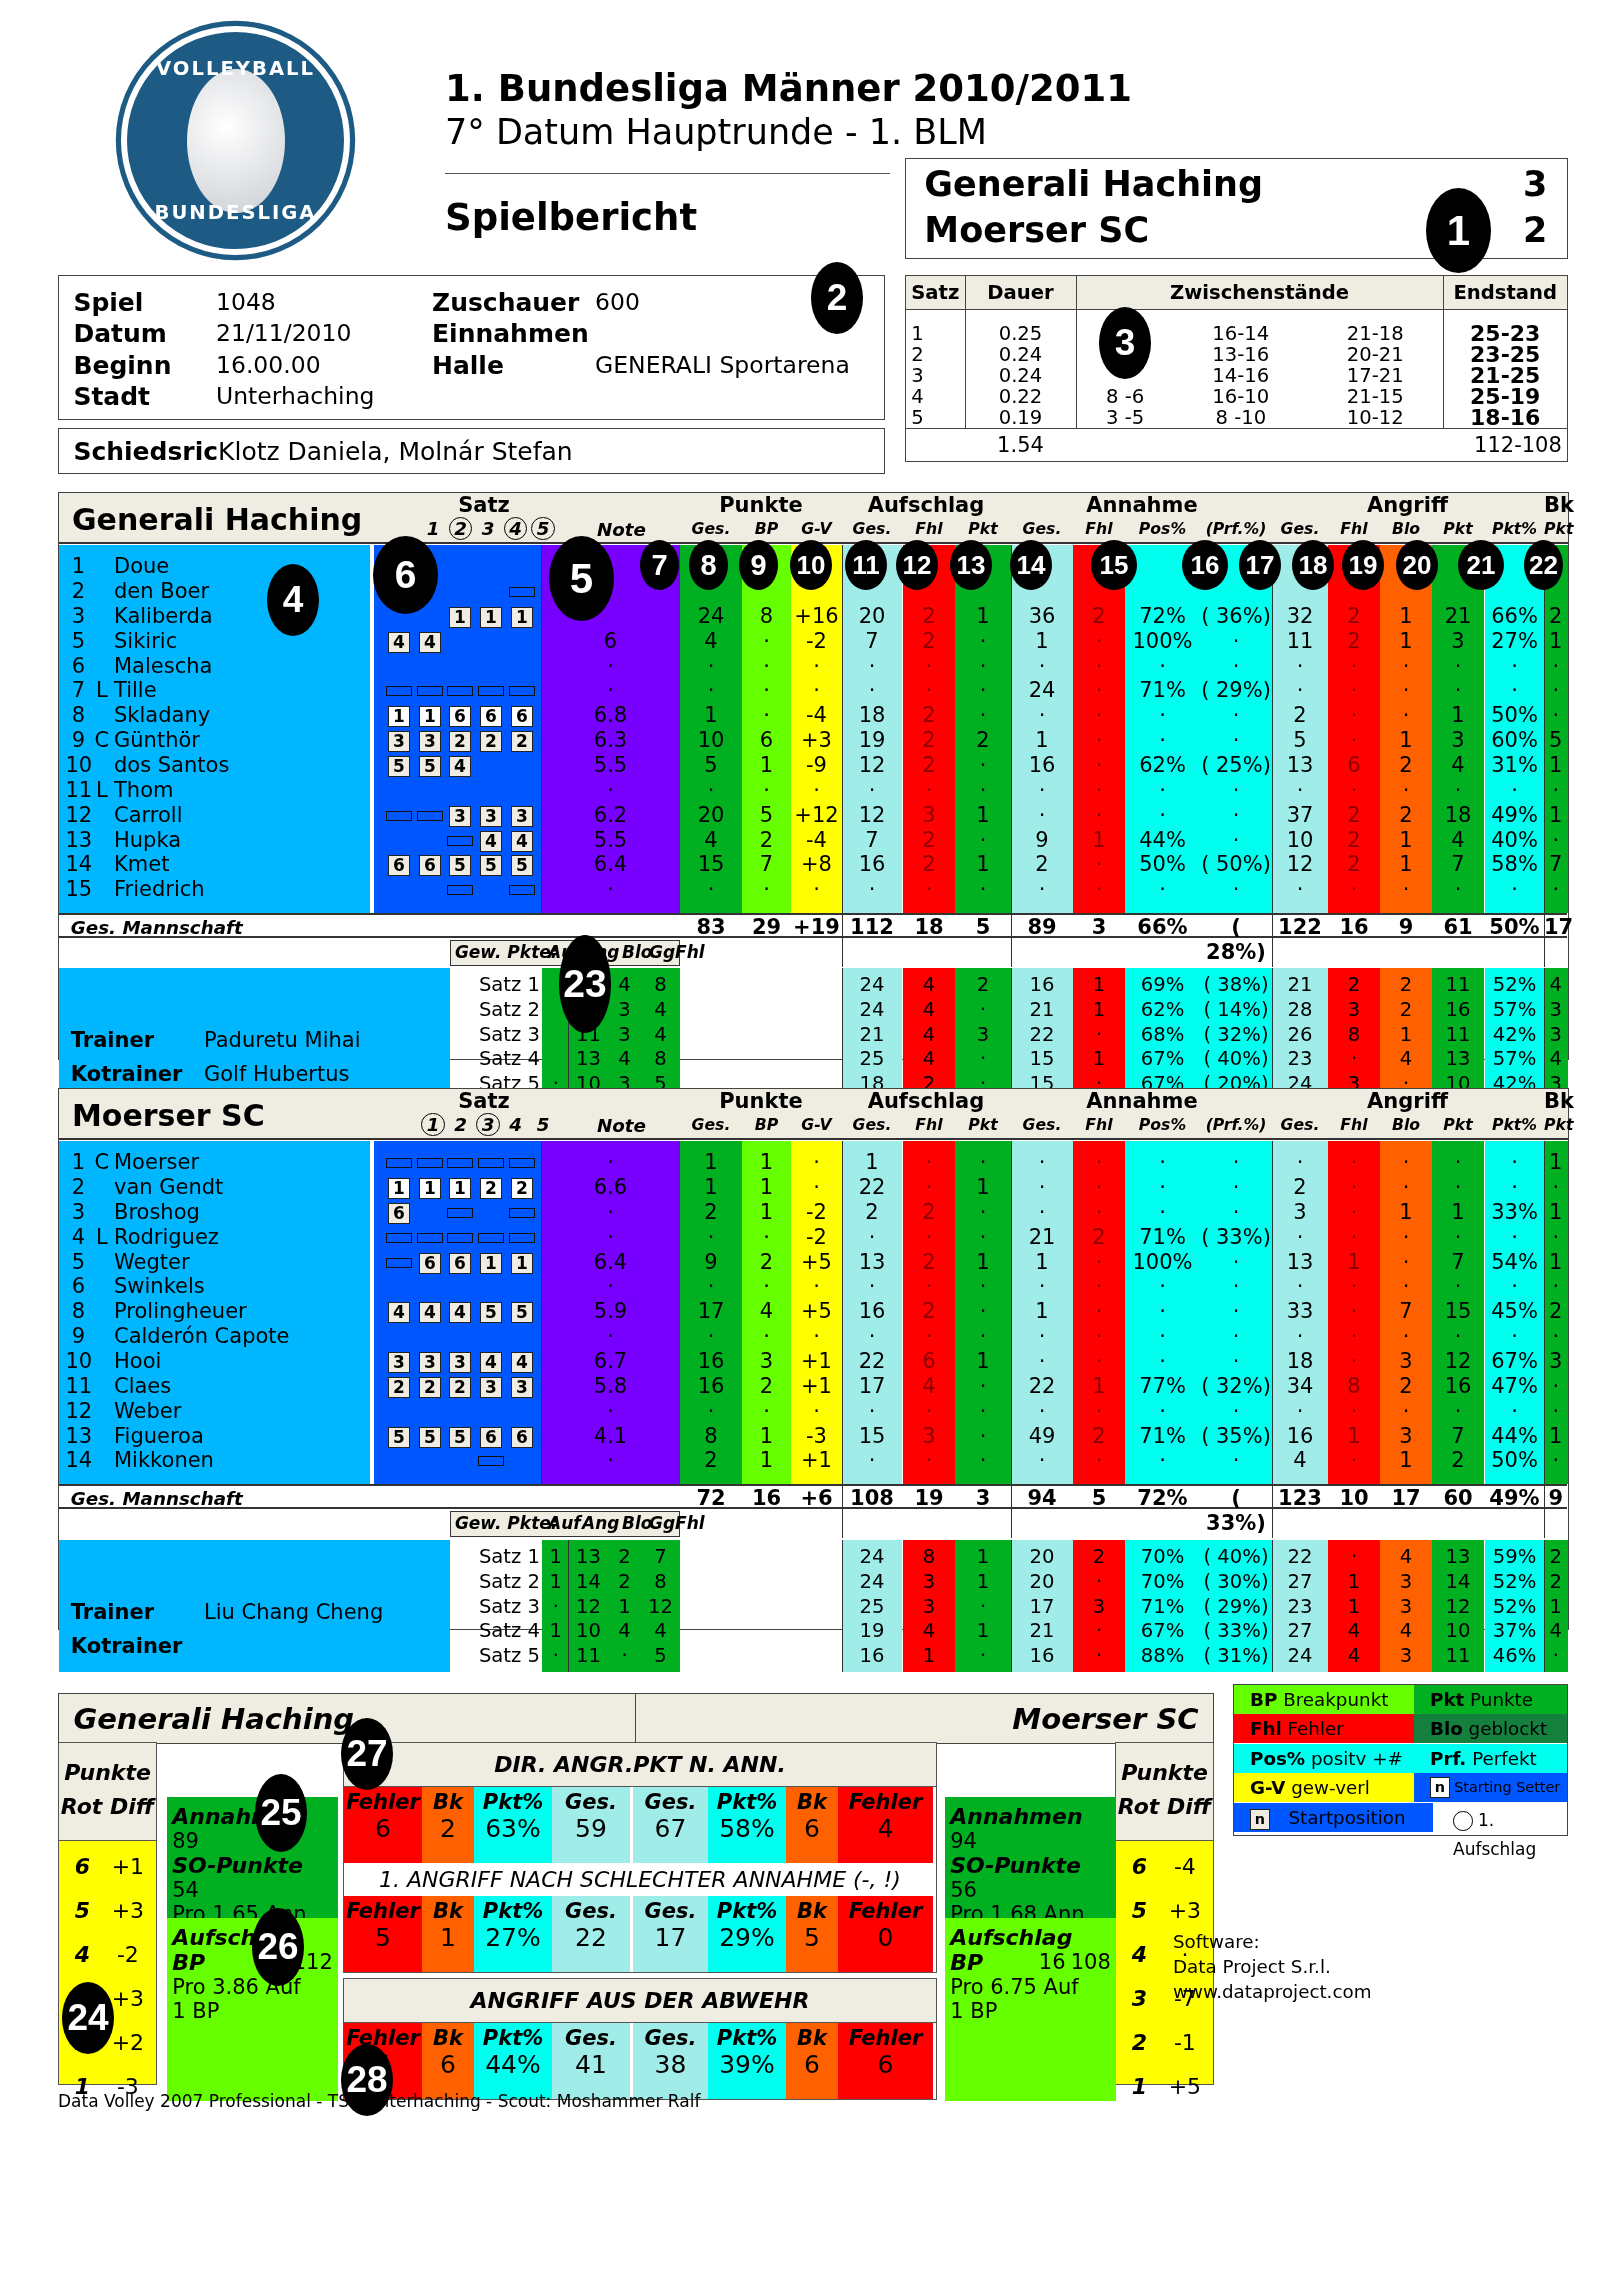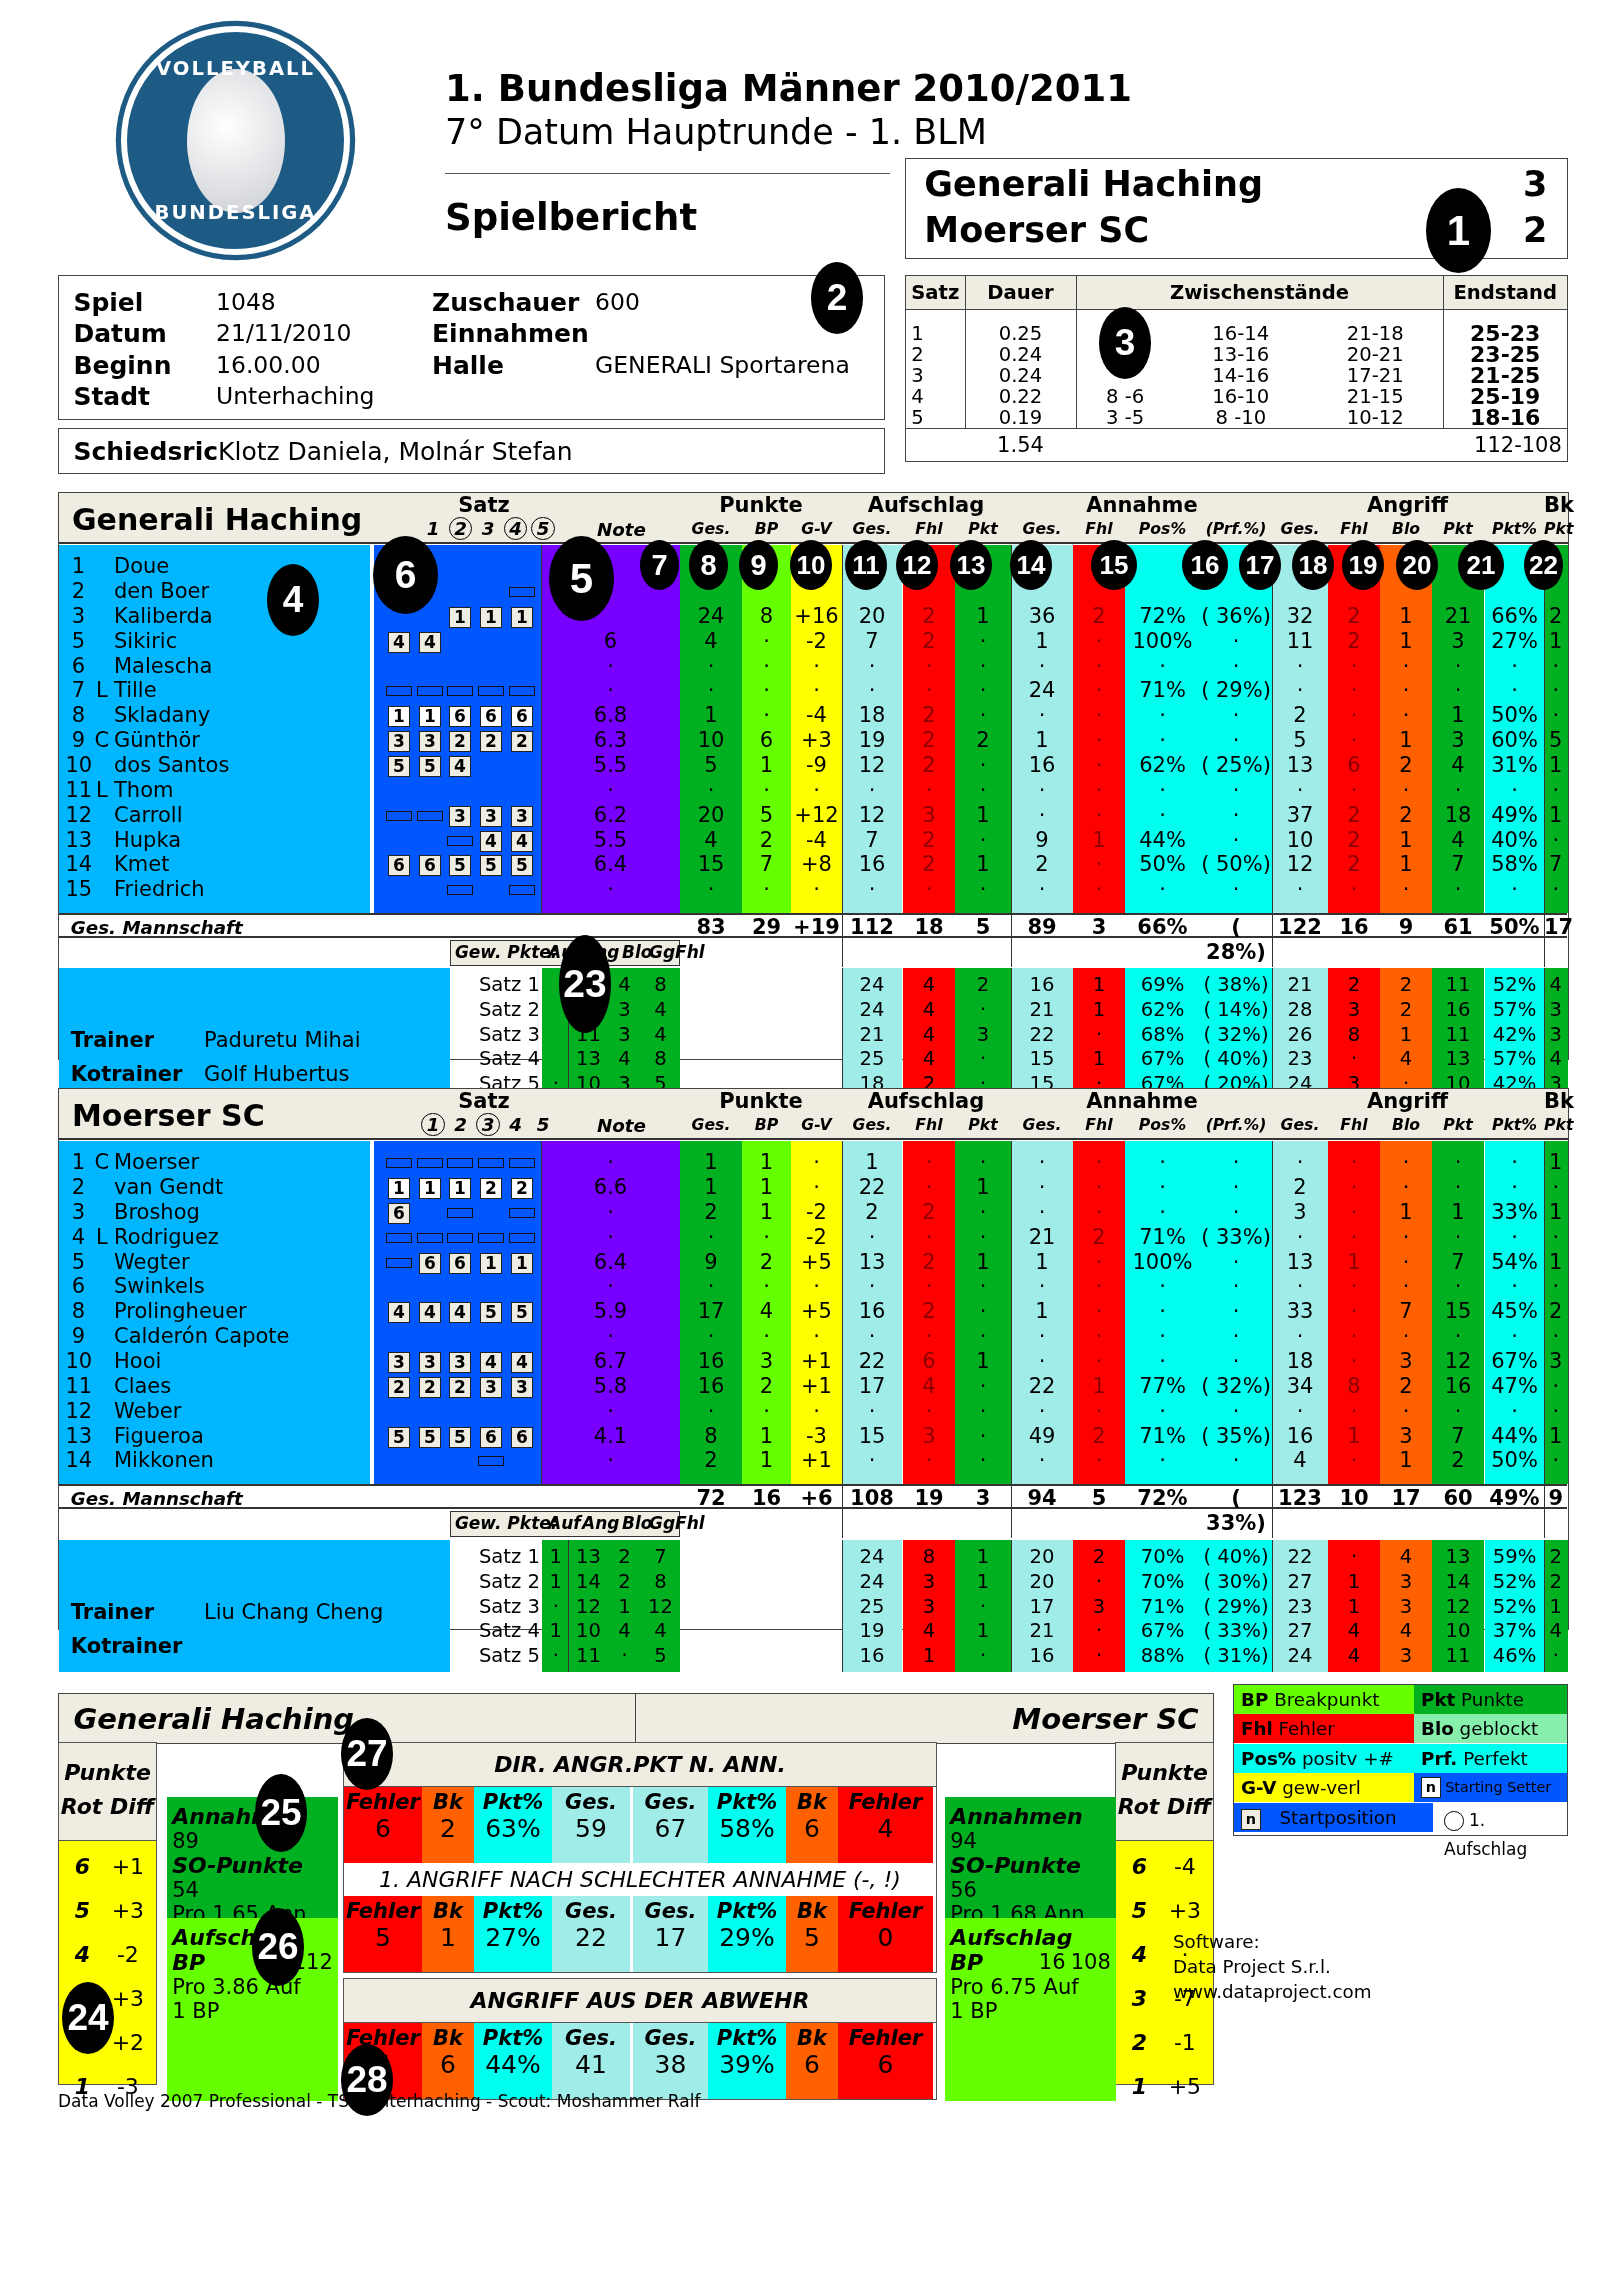--- a/index.html
+++ b/index.html
@@ -57,21 +57,21 @@
 .rot .r span:last-child{width:52px;text-align:center}
 .sobox{position:absolute;width:171px;font-size:21px;padding:6.5px 5.2px}
 .sobox .k{font-weight:bold;font-style:italic;font-size:22px}
 .dir{position:absolute;left:343px;width:594px;border:1.3px solid #555}
 .dir .h{background:#efece1;text-align:center;font-weight:bold;font-style:italic;font-size:22px;padding:9.2px 0;border-bottom:1.3px solid #555}
 .dir .s{text-align:center;font-style:italic;font-size:22px;padding:3.9px 0;background:#fff}
 .dir .grid{display:flex;height:76px}
 .dir .grid div{text-align:center;font-size:25px;padding-top:2.6px}
 .dir .grid div b{display:block;font-weight:bold;font-style:italic;font-size:21px}
 .legend{position:absolute;left:1233px;top:1684px;width:335px;height:152px;border:1.3px solid #444}
-.legend .c{position:absolute;font-size:18.3px;line-height:29px;padding-left:7px}
+.legend .c{position:absolute;font-size:18.3px;line-height:29px;padding-left:16px}
 .legend .c b{font-weight:bold}
 .software{position:absolute;left:1173px;top:1929px;font-size:18.3px;line-height:25px}
 .footer{position:absolute;left:58px;top:2091px;font-size:17px}
 </style>
 </head>
 <body>
 
 <div class="abs logo">
   <span class="t1">VOLLEYBALL</span>
   <div class="ball"></div>
@@ -1405,21 +1405,21 @@
       <div style="background: rgb(0, 255, 238); width: 78px;"><b>Pkt%</b><span>39%</span></div>
       <div style="background: rgb(255, 96, 0); width: 52px;"><b>Bk</b><span>6</span></div>
       <div style="background: rgb(255, 0, 0); width: 95px;"><b>Fehler</b><span>6</span></div>
     </div>
 </div>
 
 <div class="legend">
   <div class="c" style="left:0;top:0;width:180px;background:#66ff00"><b>BP</b> <span>Breakpunkt</span></div>
   <div class="c" style="left:180px;top:0;width:153px;background:#00b020"><b>Pkt</b> <span>Punkte</span></div>
   <div class="c" style="left:0;top:29px;width:180px;background:#ff0000"><b>Fhl</b> <span>Fehler</span></div>
-  <div class="c" style="left:180px;top:29px;width:153px;background:#86efac"><b>Blo</b> <span>geblockt</span></div>
+  <div class="c" style="left:180px;top:29px;width:153px;background:#15803d"><b>Blo</b> <span>geblockt</span></div>
   <div class="c" style="left:0;top:59px;width:180px;background:#00ffee"><b>Pos%</b> <span>positv +#</span></div>
   <div class="c" style="left:180px;top:59px;width:153px;background:#00ffee"><b>Prf.</b> <span>Perfekt</span></div>
   <div class="c" style="left:0;top:88px;width:180px;background:#ffff00"><b>G-V</b> <span>gew-verl</span></div>
   <div class="c" style="left:180px;top:88px;width:153px;background:#0057ff;font-size:14.4px;color:#000"><b style="display:inline-block;width:19.6px;height:21px;line-height:19.6px;text-align:center;background:#fff;border:1.3px solid #222;font-size:14.4px">n</b> <span>Starting Setter</span></div>
   <div class="c" style="left:0;top:118px;width:199px;height:29px;background:#0057ff"><b style="display:inline-block;width:19.6px;height:21px;line-height:19.6px;text-align:center;background:#efece1;border:1.3px solid #222;font-size:14.4px">n</b> <span style="margin-left:13px">Startposition</span></div>
 
   <div class="c" style="left:203px;top:121px;width:131px;font-size:17px"><span style="display:inline-block;width:19.6px;height:19.6px;border:1.3px solid #000;border-radius:50%;vertical-align:middle"></span> <span>1. Aufschlag</span></div>
 </div>
 <div class="abs" style="left:1233px;top:1832px;width:199px;height:0"></div>
 

